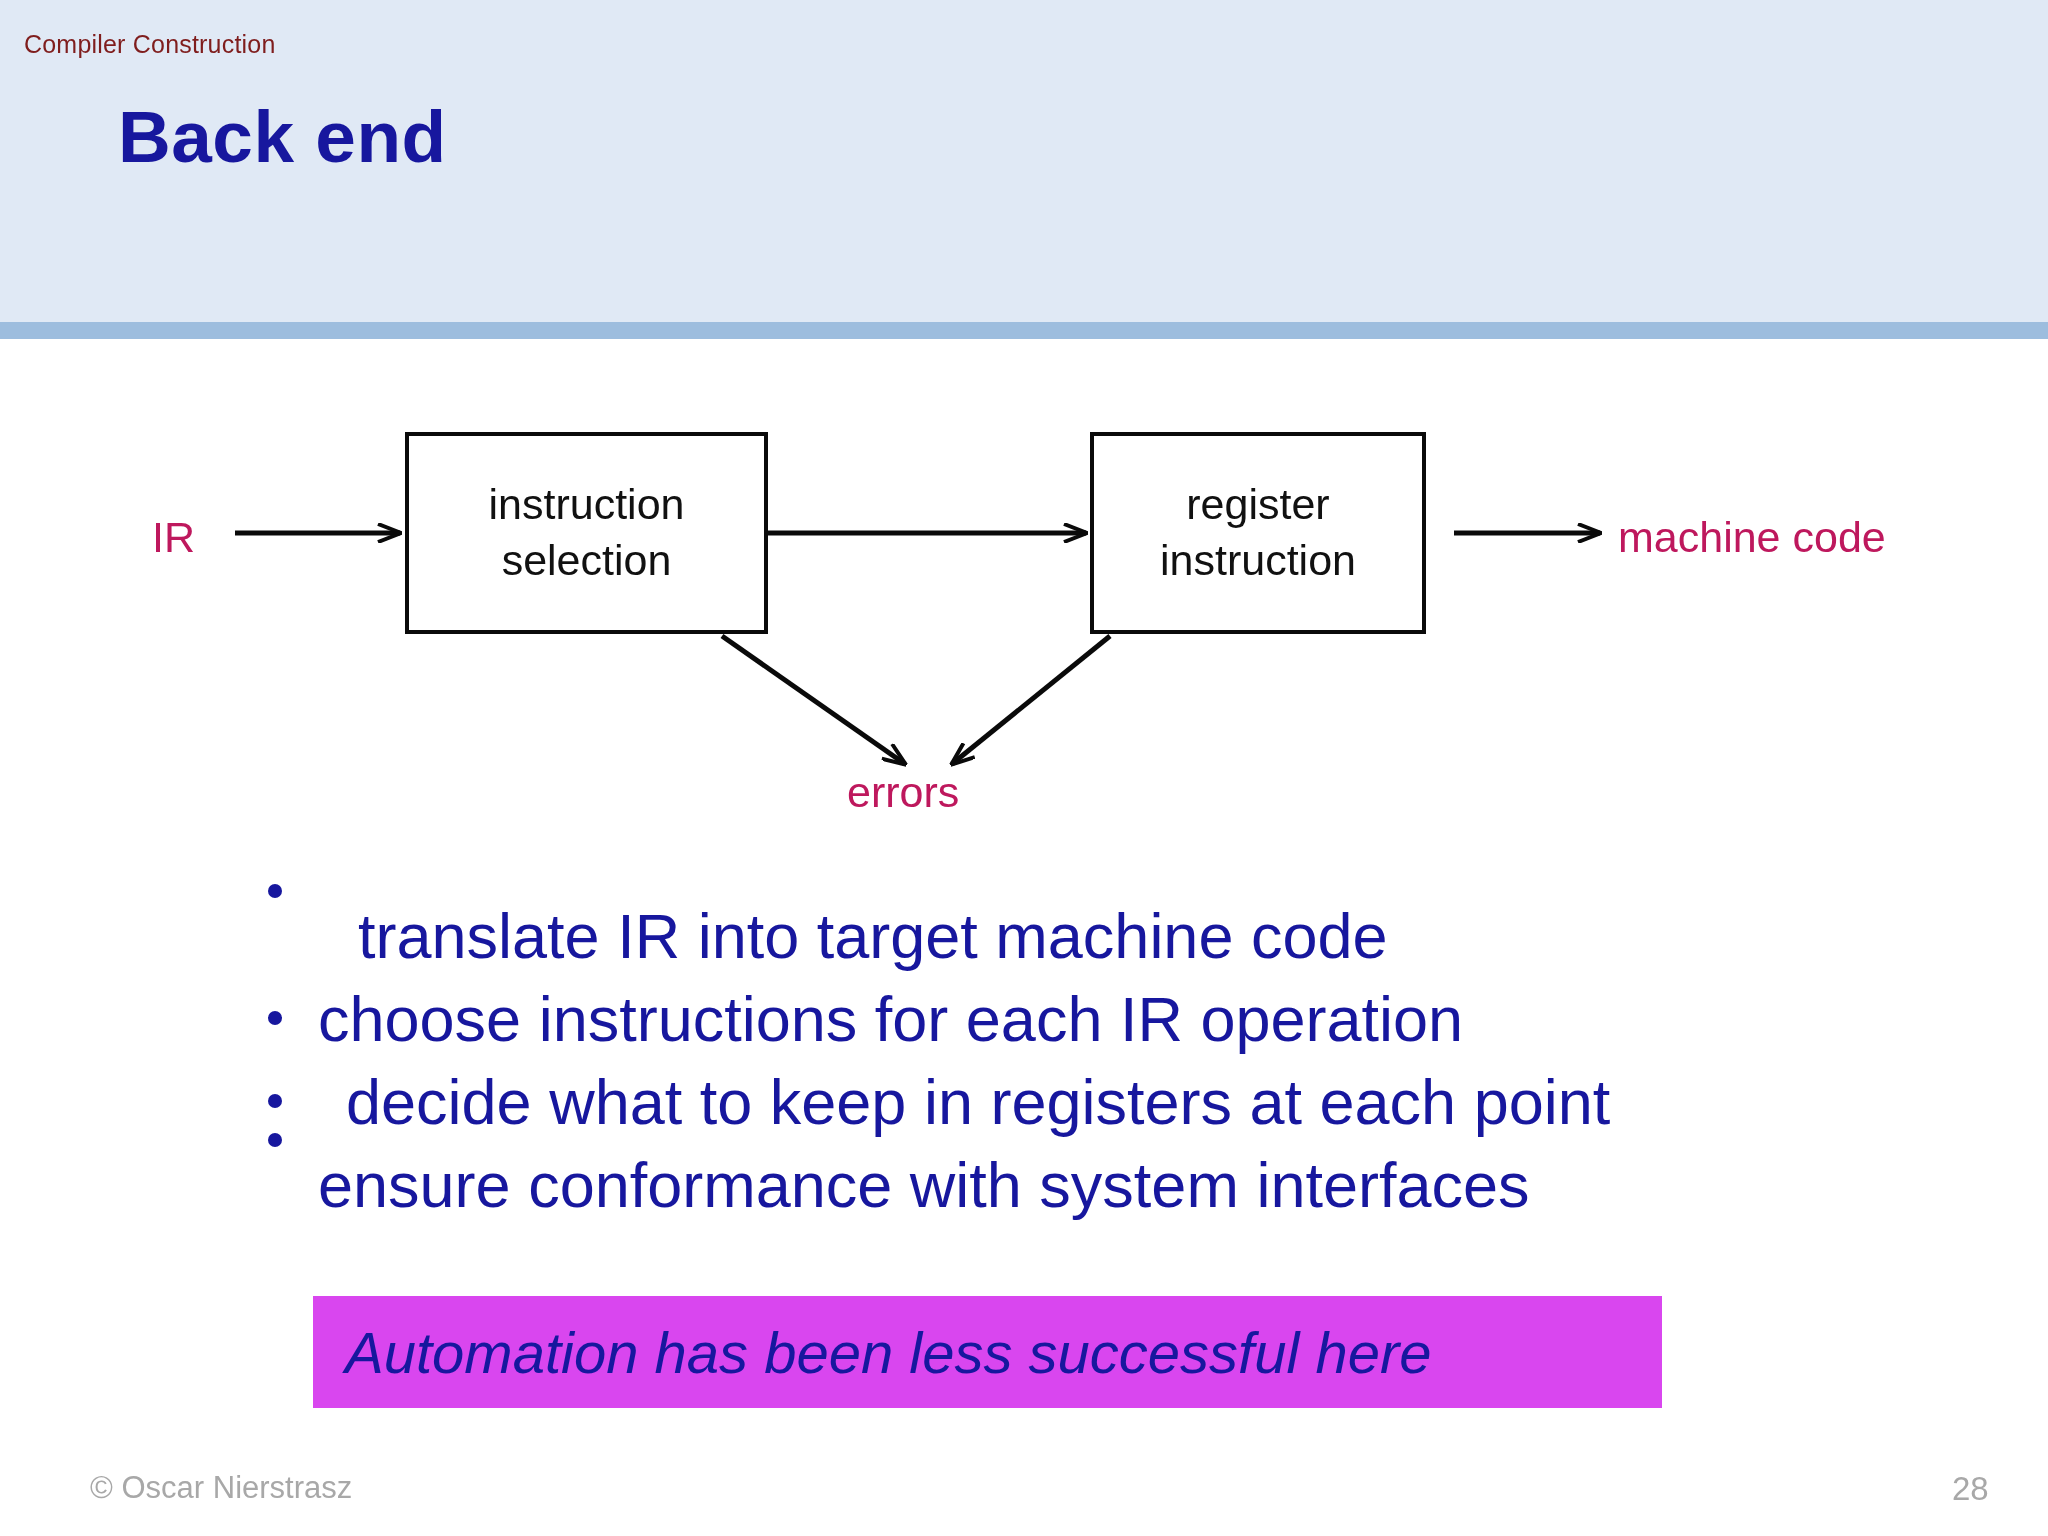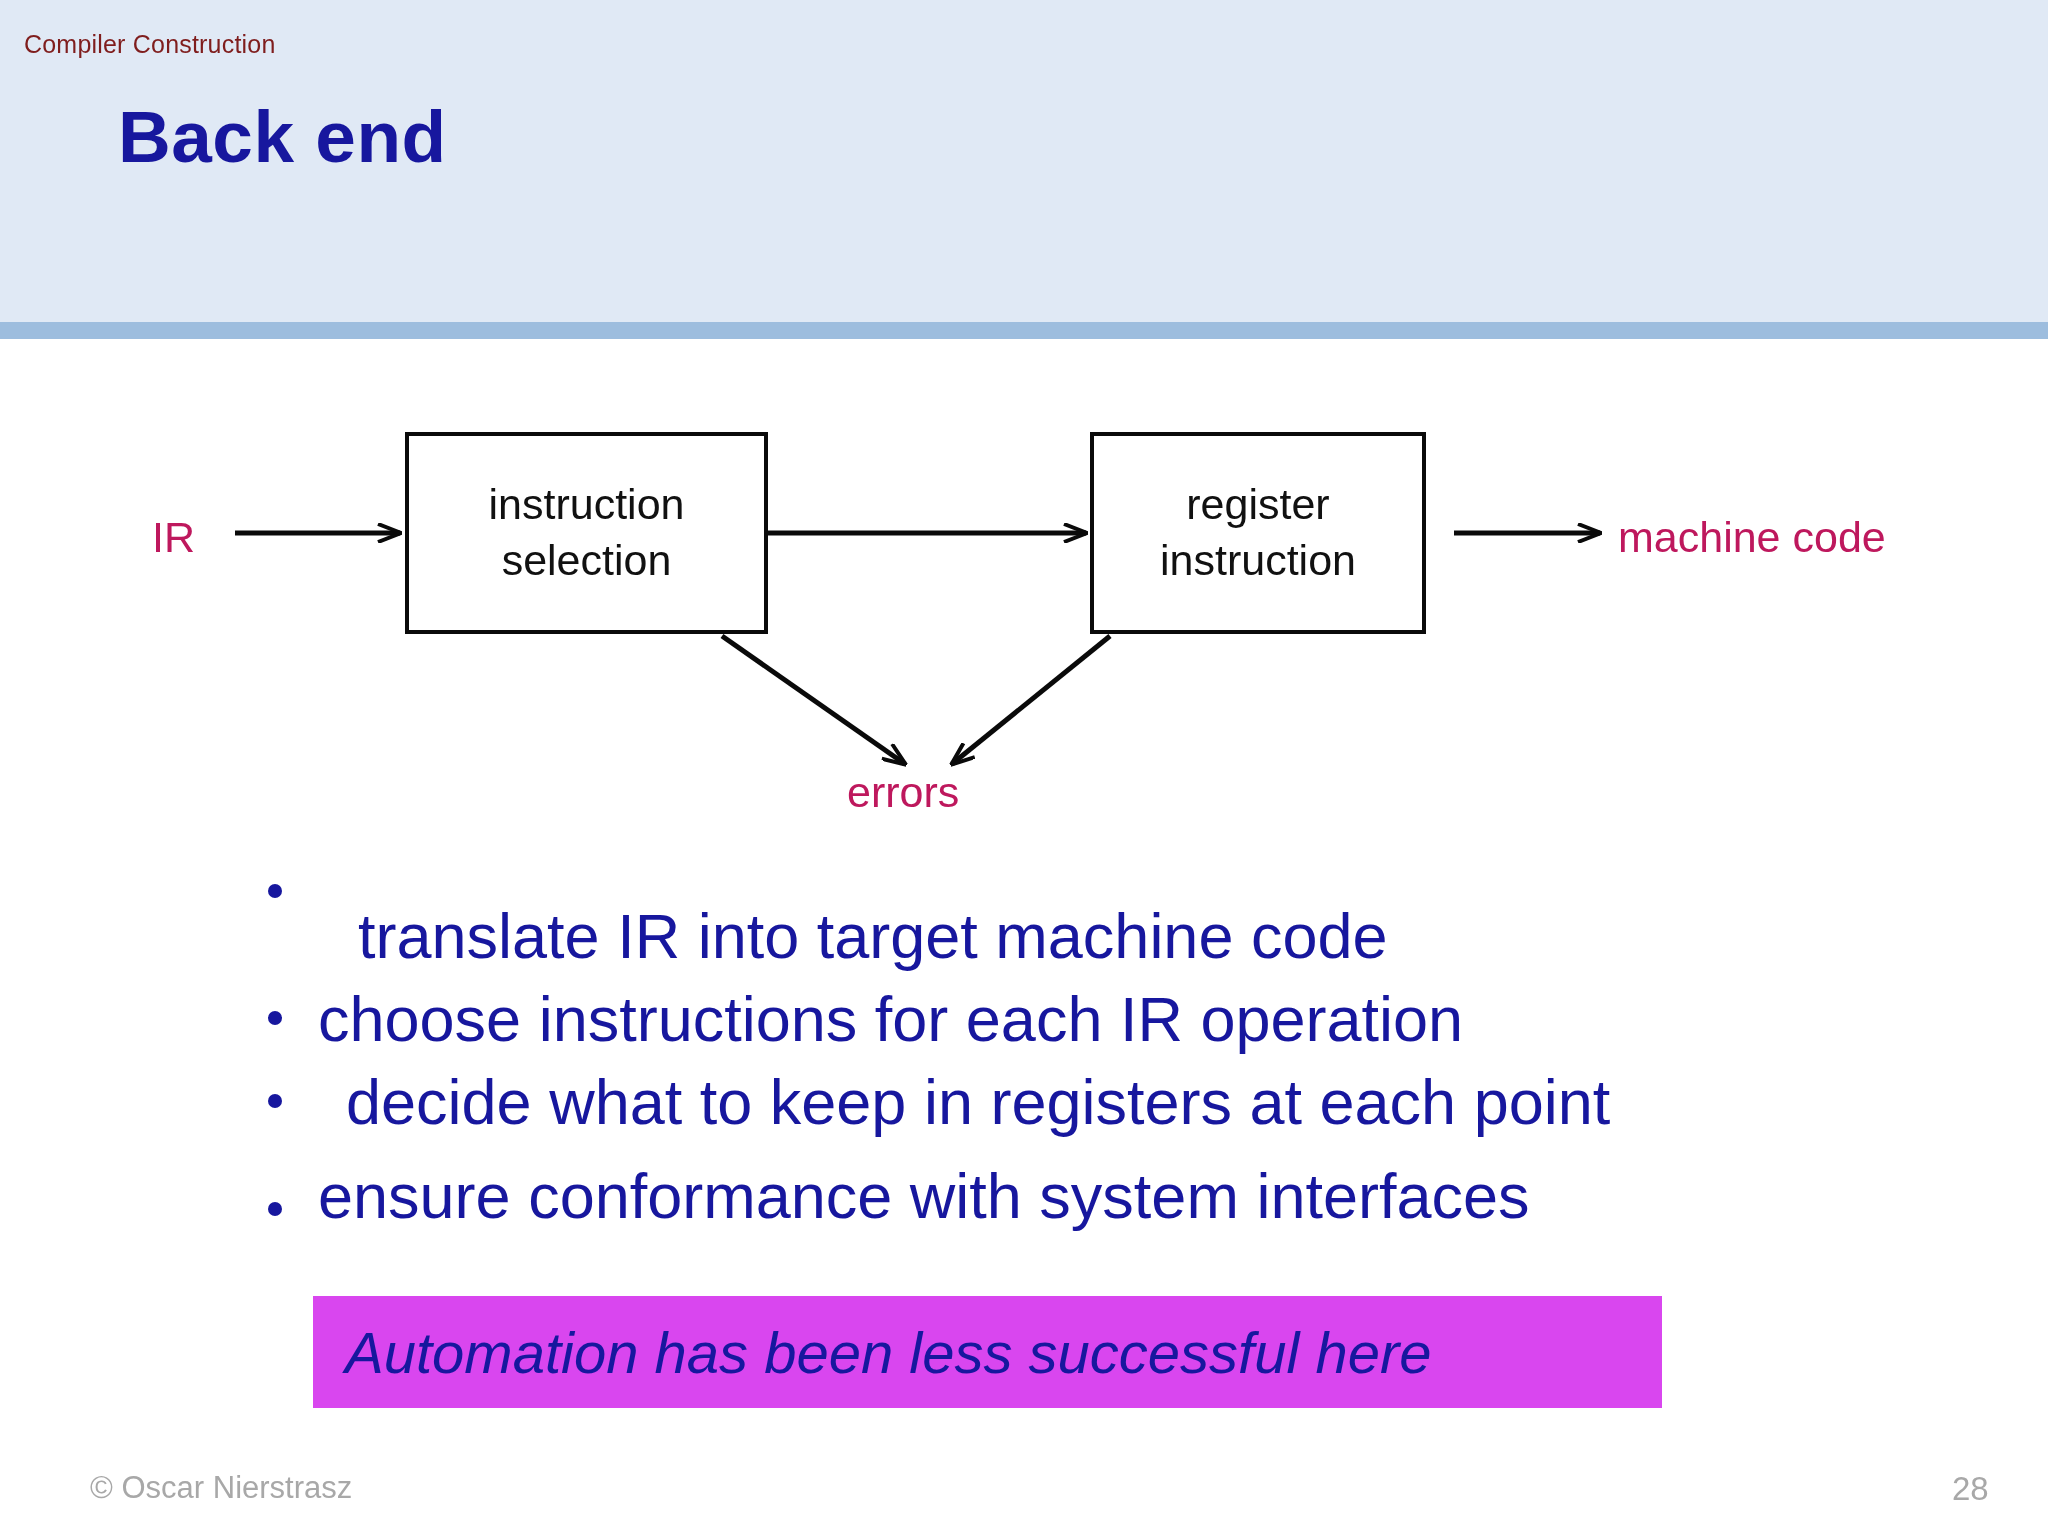--- a/index.html
+++ b/index.html
@@ -142,21 +142,21 @@
       <span style="margin-left:36px;font-size:63px;color:#17179e;white-space:nowrap;">translate IR into target machine code</span>
     </li>
     <li class="bullet-row" style="display:flex; align-items:baseline; height:83px;">
       <span style="width:14px;height:14px;border-radius:50%;background:#17179e;flex:0 0 auto;position:relative;top:-16px;"></span>
       <span style="margin-left:36px;font-size:63px;color:#17179e;white-space:nowrap;">choose instructions for each IR operation</span>
     </li>
     <li class="bullet-row" style="display:flex; align-items:baseline; height:83px;gap:28px;">
       <span style="width:14px;height:14px;border-radius:50%;background:#17179e;flex:0 0 auto;position:relative;top:-16px;"></span>
       <span style="margin-left:36px;font-size:63px;color:#17179e;white-space:nowrap;">decide what to keep in registers at each point</span>
     </li>
-    <li class="bullet-row" style="display:flex; align-items:flex-end; height:83px;">
+    <li class="bullet-row" style="display:flex; align-items:flex-start; height:83px;">
       <span style="width:14px;height:14px;border-radius:50%;background:#17179e;flex:0 0 auto;position:relative;top:-16px;"></span>
       <span style="margin-left:36px;font-size:63px;color:#17179e;white-space:nowrap;">ensure conformance with system interfaces</span>
     </li>
   </ul>
 
   <div id="callout-box" style="position:absolute; left:313px; top:1296px; width:1349px; height:112px;
               background:#d946ef; display:flex; align-items:center;">
     <span style="margin-left:32px; font-size:58px; font-style:italic; color:#17179e; white-space:nowrap;">Automation has been less successful here</span>
   </div>
 

